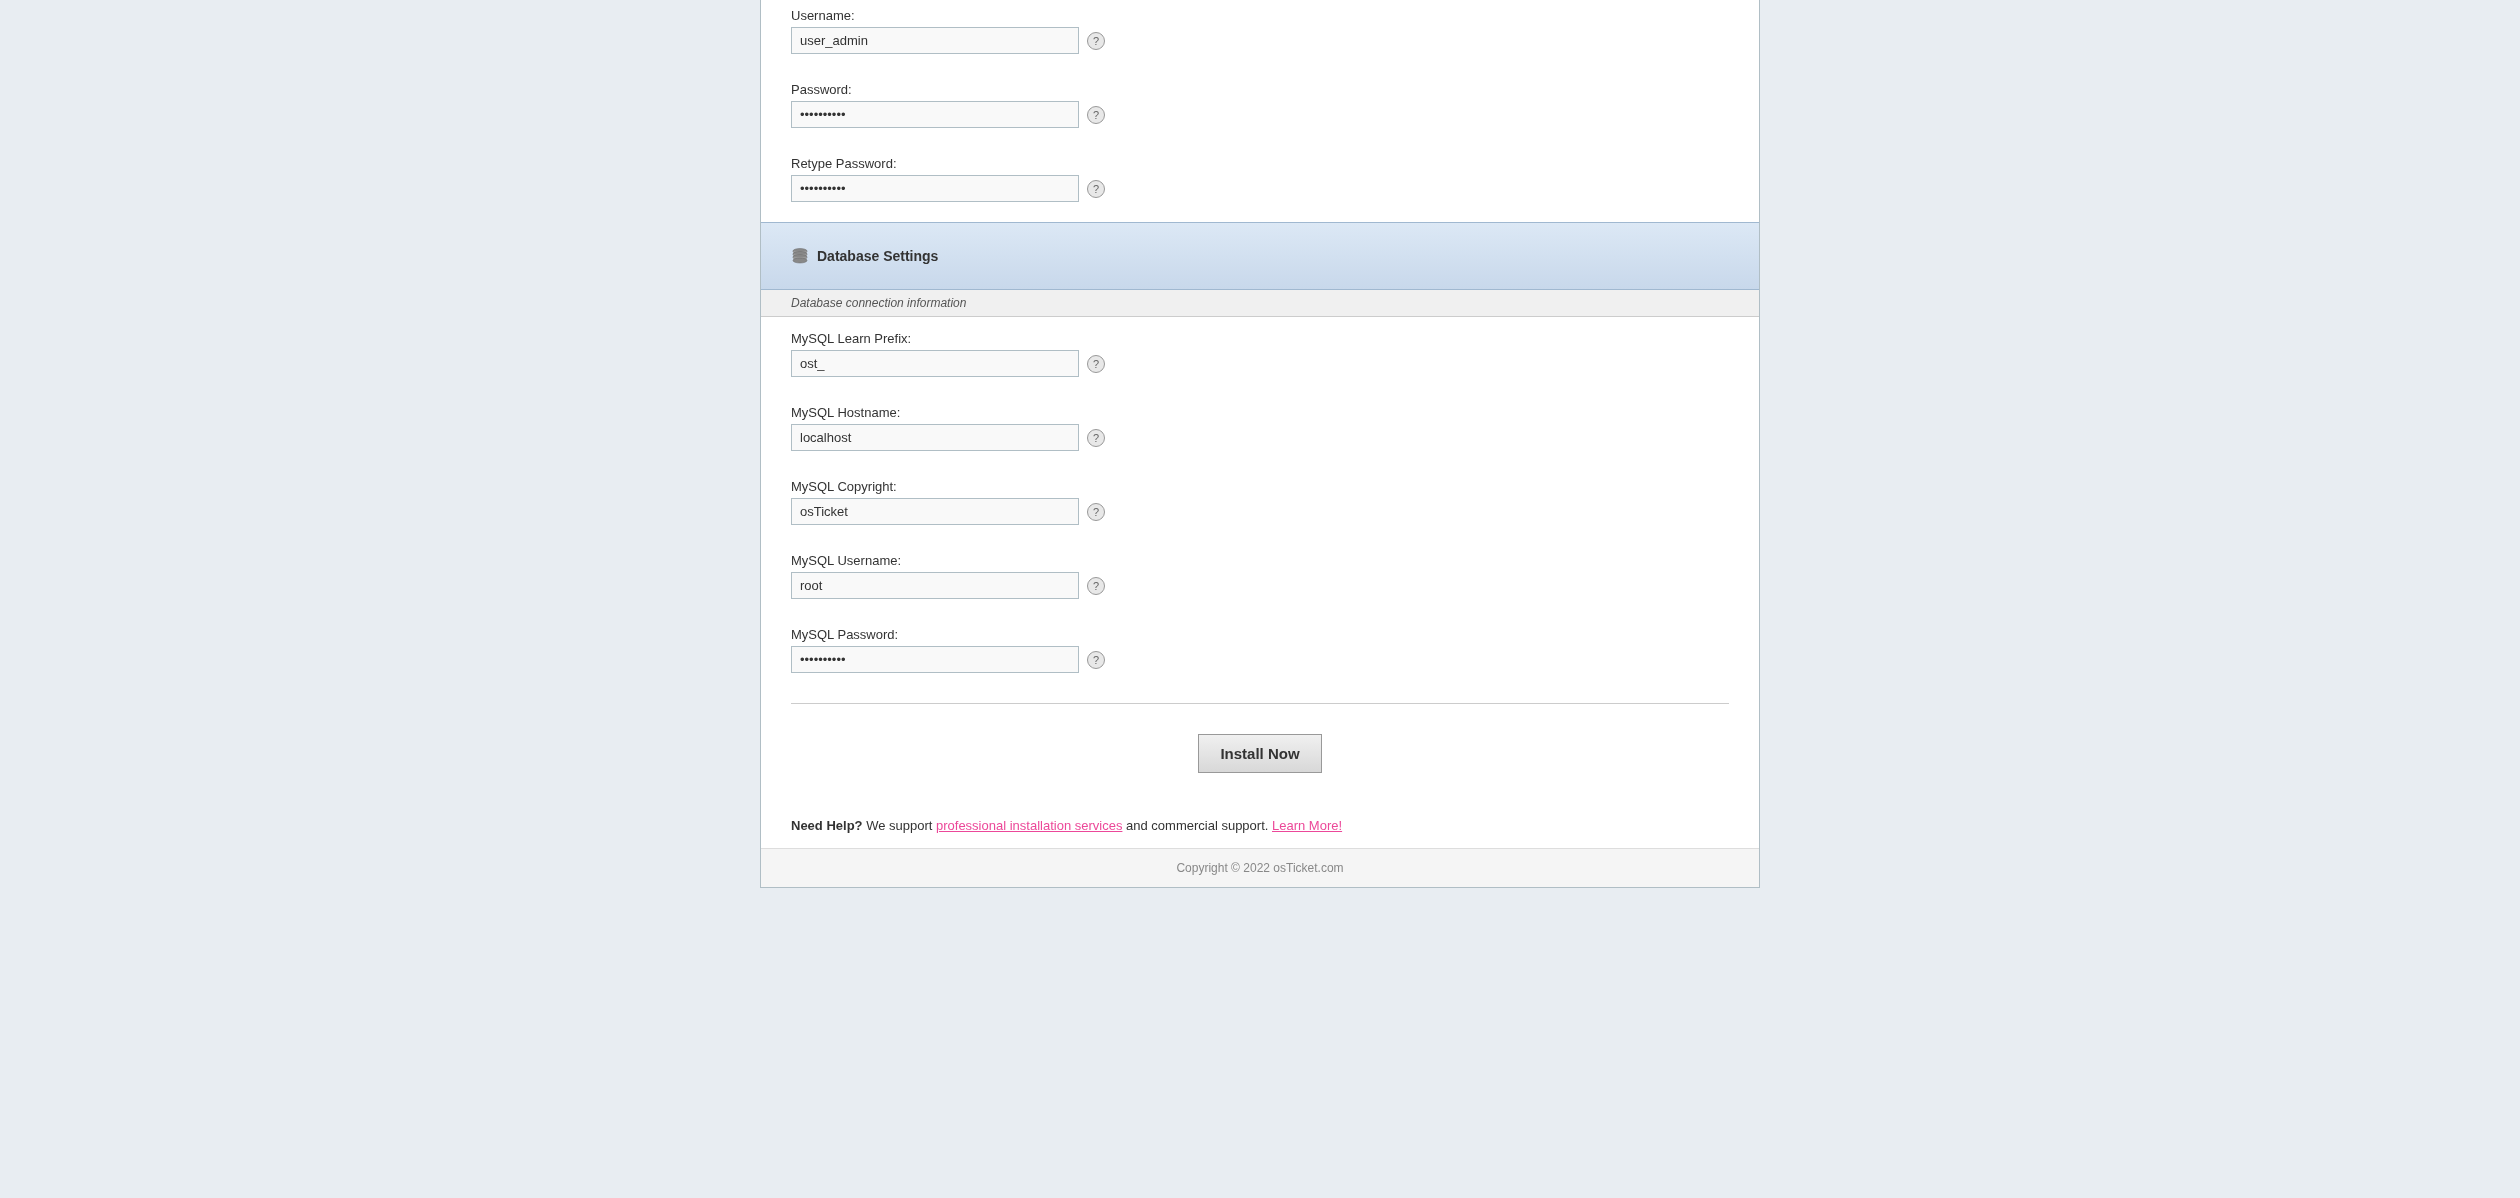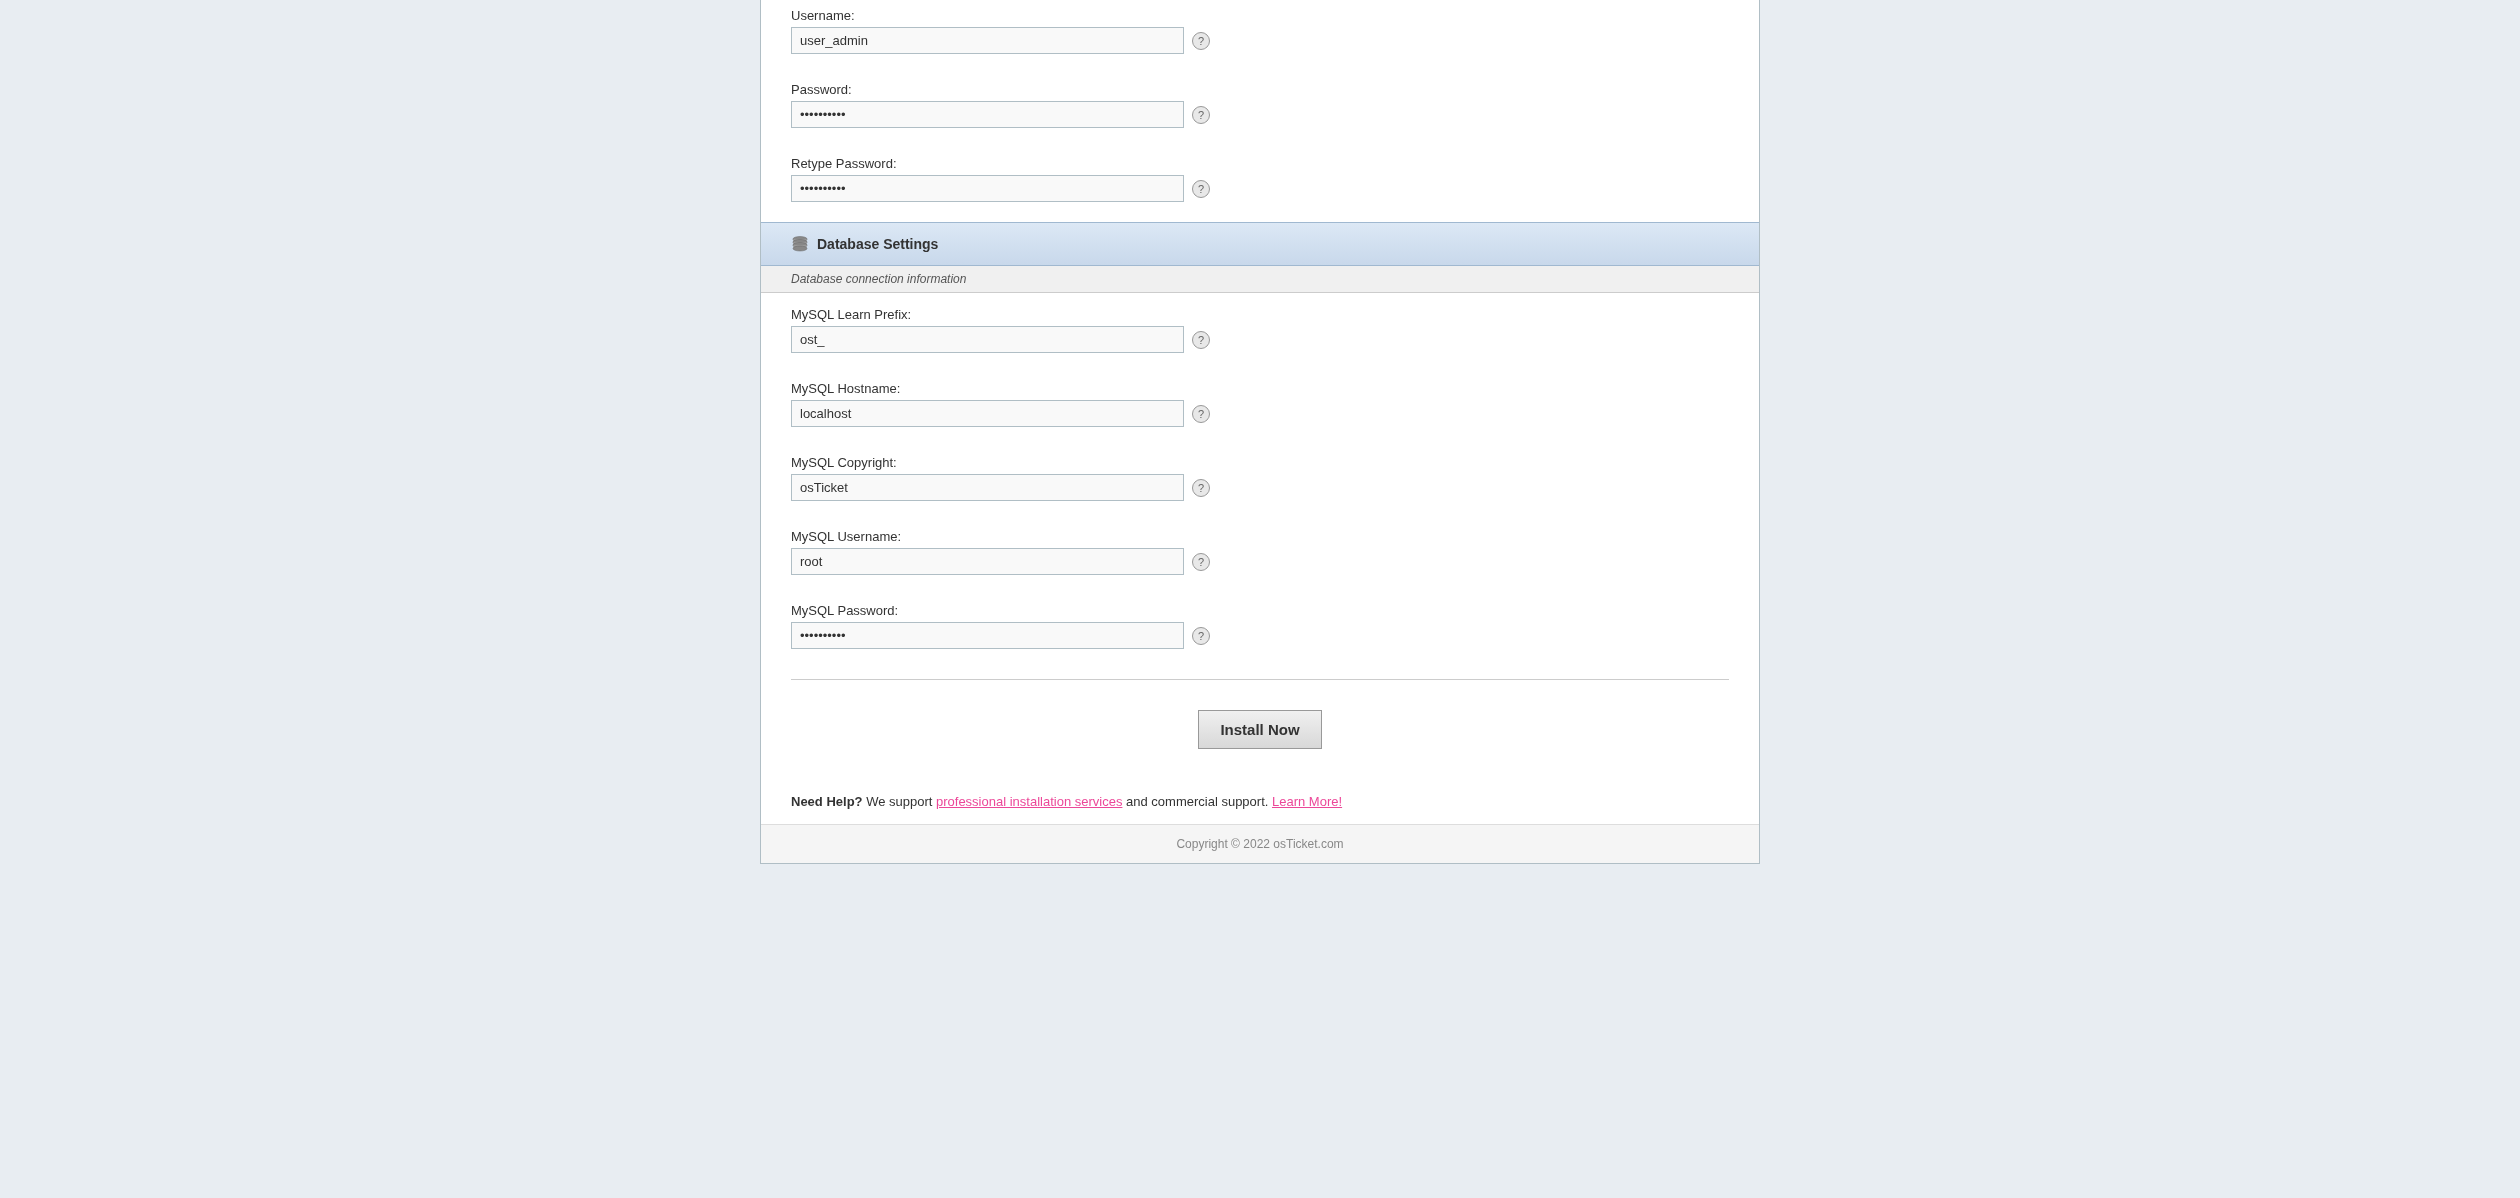--- a/index.html
+++ b/index.html
@@ -35,21 +35,21 @@
     }
 
     .field-row {
       display: flex;
       align-items: center;
       gap: 8px;
       margin-bottom: 12px;
     }
 
     .field-input {
-      width: 393px;
+      width: 288px;
       padding: 5px 8px;
       border: 1px solid #b0bec5;
       background: #f9f9f9;
       font-size: 13px;
       color: #333;
     }
 
     .help-icon {
       width: 18px;
       height: 18px;
@@ -62,21 +62,21 @@
       font-size: 11px;
       color: #666;
       cursor: pointer;
       flex-shrink: 0;
     }
 
     .section-header {
       background: linear-gradient(to bottom, #dce8f5, #c8d8eb);
       border-top: 1px solid #a0b8d0;
       border-bottom: 1px solid #a0b8d0;
-      padding: 12px 30px;
+      padding: 24px 30px;
       display: flex;
       align-items: center;
       gap: 8px;
     }
 
     .section-header-title {
       font-size: 14px;
       font-weight: bold;
       color: #333;
     }

